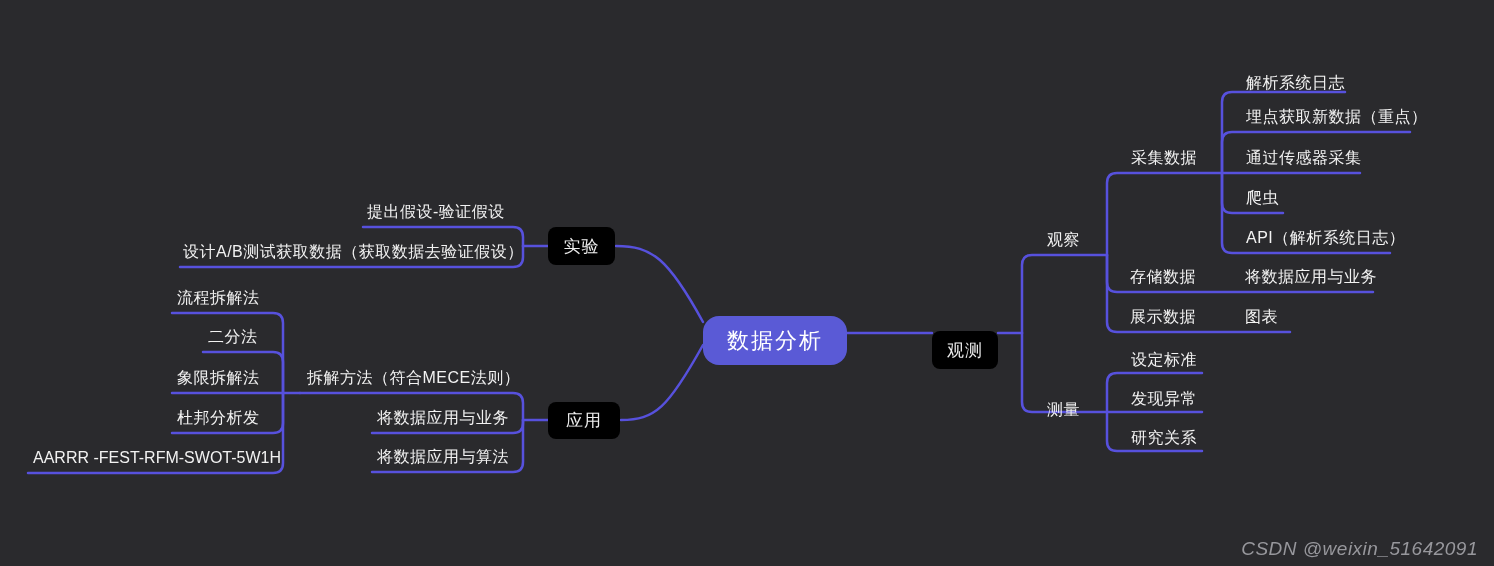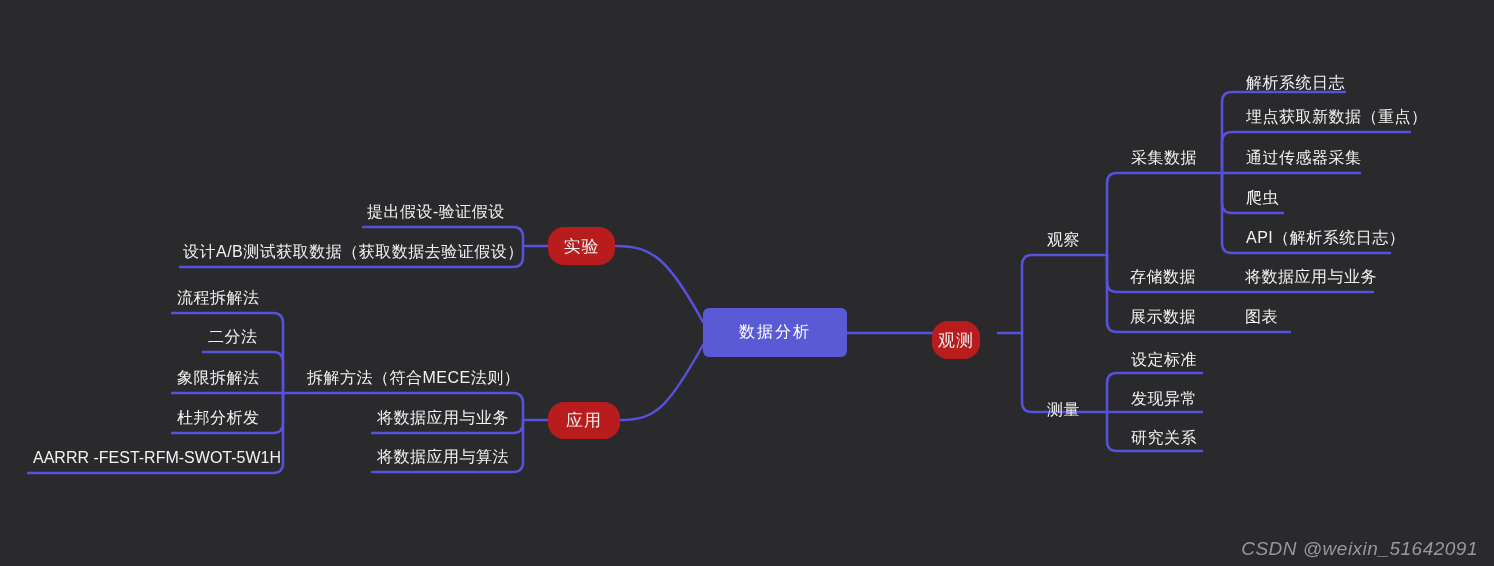--- a/index.html
+++ b/index.html
@@ -16,34 +16,35 @@
     color:#f2f2f2;
     font-size:16px;
     line-height:20px;
     white-space:nowrap;
     letter-spacing:0.5px;
     cursor:default;
   }
   .box{
     position:absolute;
     display:flex;align-items:center;justify-content:center;
-    background:#b91c1c;
+    background:#000000;
     color:#ededed;
     font-size:17px;
     letter-spacing:1px;
-    border-radius:16px;
+    border-radius:8px;
     box-sizing:border-box;
     white-space:nowrap;
   }
   .box.root{
     background:#5a5ad6;
     color:#ffffff;
-    font-size:16px;
-    border-radius:6px;
+    font-size:22px;
+    border-radius:16px;
     letter-spacing:2px;
+    margin-top:8px;
   }
   .watermark{
     position:absolute;
     right:16px;bottom:6px;
     color:#97979c;
     font-size:19px;
     letter-spacing:0.5px;
     font-style:italic;
   }
 </style>
@@ -82,21 +83,21 @@
     <path d="M 300 393 H 172"></path>
     <path d="M 283 393 V 323 Q 283 313 273 313 H 172"></path>
     <path d="M 283 393 V 362 Q 283 352 273 352 H 203"></path>
     <path d="M 283 393 V 423 Q 283 433 273 433 H 172"></path>
     <path d="M 283 393 V 463 Q 283 473 273 473 H 28"></path>
   </svg>
 
   <div class="box root" style="left:703px;top:308px;width:144px;height:49px">数据分析</div>
   <div class="box" style="left:548px;top:227px;width:67px;height:38px">实验</div>
   <div class="box" style="left:548px;top:402px;width:72px;height:37px">应用</div>
-  <div class="box" style="left:932px;top:321px;width:48px;height:38px">观测</div>
+  <div class="box" style="left:932px;top:331px;width:66px;height:38px">观测</div>
 
   <div class="lbl" style="left:1047px;top:230px">观察</div>
   <div class="lbl" style="left:1131px;top:148px">采集数据</div>
   <div class="lbl" style="left:1246px;top:73px">解析系统日志</div>
   <div class="lbl" style="left:1246px;top:107px">埋点获取新数据（重点）</div>
   <div class="lbl" style="left:1246px;top:148px">通过传感器采集</div>
   <div class="lbl" style="left:1246px;top:188px">爬虫</div>
   <div class="lbl" style="left:1246px;top:228px">API（解析系统日志）</div>
   <div class="lbl" style="left:1130px;top:267px">存储数据</div>
   <div class="lbl" style="left:1245px;top:267px">将数据应用与业务</div>

